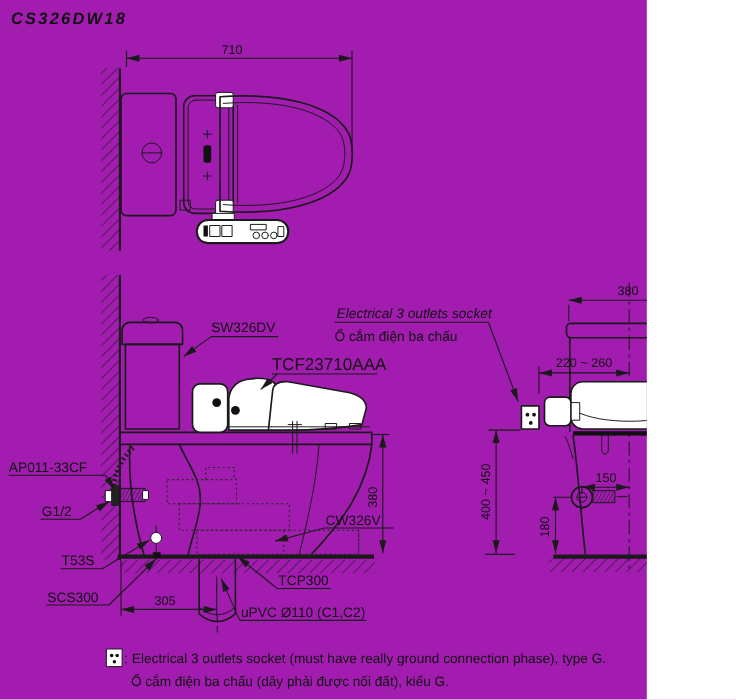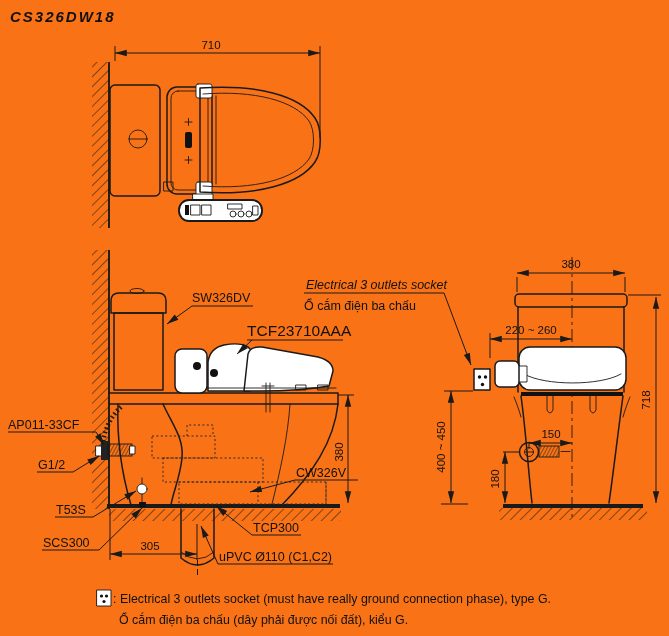--- a/index.html
+++ b/index.html
@@ -1,16 +1,16 @@
 <!DOCTYPE html>
 <html><head>
 <meta charset="utf-8">
 <style>
   html,body{margin:0;padding:0;background:#ffffff;}
-  .page{position:relative;width:669px;height:636px;background:#f97316;overflow:hidden;}
+  .page{position:relative;width:588px;height:636px;background:#a21caf;overflow:hidden;}
   svg{display:block;}
   .ln   {stroke:#1a1a1a;stroke-width:1.5;fill:none;stroke-linejoin:round;stroke-linecap:round;}
   .ln2  {stroke:#1a1a1a;stroke-width:1.9;fill:none;stroke-linejoin:round;}
   .thin {stroke-width:0.9;}
   .dim  {stroke:#1a1a1a;stroke-width:1;fill:none;}
   .dot  {stroke:#2a2a2a;stroke-width:1;stroke-dasharray:2 2.4;fill:none;}
   .cl   {stroke:#1a1a1a;stroke-width:0.9;stroke-dasharray:13 4 3 4;fill:none;}
   .lbl  {font:12.5px "Liberation Sans","DejaVu Sans",sans-serif;fill:#111;}
   .dimt {font:11.5px "Liberation Sans","DejaVu Sans",sans-serif;fill:#111;}
   .big  {font:15.5px "Liberation Sans","DejaVu Sans",sans-serif;fill:#111;}

